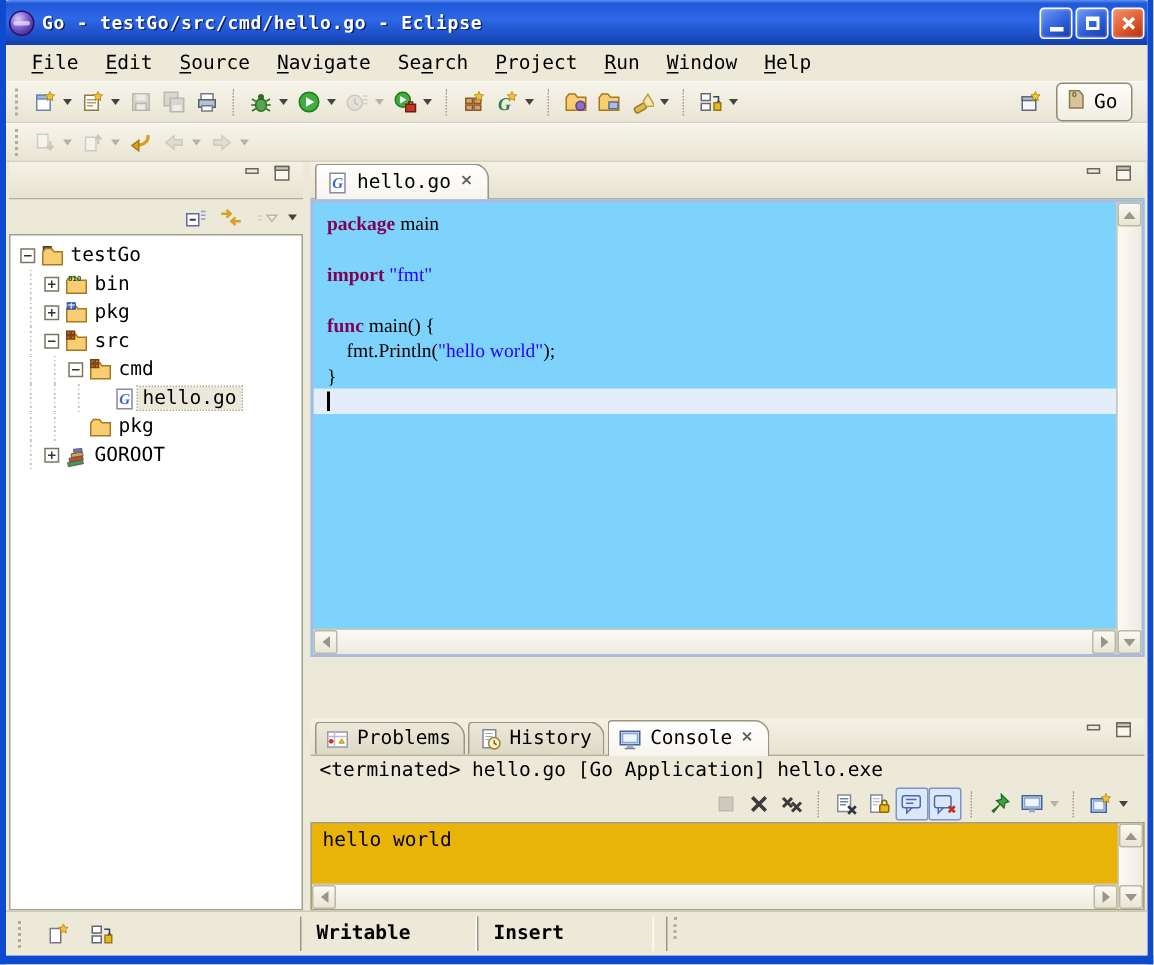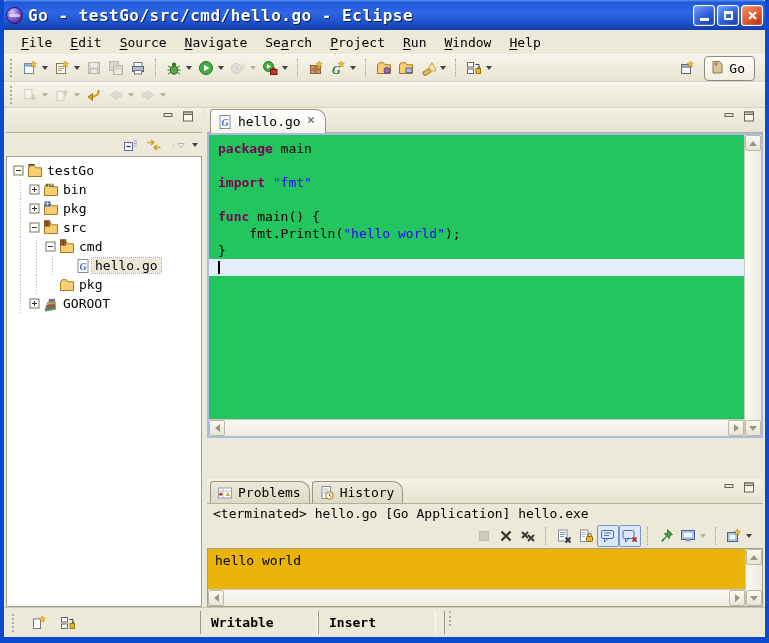--- a/index.html
+++ b/index.html
@@ -9,21 +9,21 @@
     display: flex; flex-direction: column; font-size: 13px; color: #000; overflow: hidden; }
   
   .titlebar { flex: 0 0 30px; margin: 0 -4px; border-radius: 7px 7px 0 0;
     background: linear-gradient(180deg,#5a90ee 0%,#2059d8 8%,#2e68e6 42%,#1b4ec6 80%,#1240a8 100%);
     display: flex; align-items: center; padding: 0 6px; }
   .title-logo { width: 17px; height: 17px; border-radius: 50%;
     background: radial-gradient(circle at 35% 30%, #d8ccf4, #7a5ad0 45%, #35176e 95%); 
     border: 1px solid #2a1060; margin-right: 5px; flex: 0 0 17px; position: relative; }
   .title-logo::after { content:""; position:absolute; left:2px; right:2px; top:6px; height:3px;
     background: rgba(230,225,250,.75); border-radius: 2px; }
-  .title-text { color: #fff; font-weight: bold; font-size: 16px; letter-spacing: .5px;
+  .title-text { color: #fff; font-weight: bold; font-size: 12px; letter-spacing: .5px;
     text-shadow: 1px 1px 0 rgba(8,24,80,.9); white-space: nowrap; overflow: hidden; }
   .win-btns { margin-left: auto; display: flex; gap: 2px; }
   .win-btn { width: 22px; height: 21px; border-radius: 3px; border: 1px solid #fff;
     display: flex; align-items: center; justify-content: center;
     background: linear-gradient(145deg,#6f9bf4,#2a5ad8 60%,#1a3aa8); box-shadow: inset 0 0 2px rgba(255,255,255,.6); }
   .win-btn.close { background: linear-gradient(145deg,#f0926a,#e05a30 55%,#b02c0c); }
   .glyph-min { width: 9px; height: 3px; background: #fff; margin-top: 9px; }
   .glyph-max { width: 9px; height: 9px; border: 2px solid #fff; border-top-width: 3px; }
   
   .menubar { flex: 0 0 24px; display: flex; align-items: center; padding-left: 8px; background: #ece9d8; }
@@ -66,21 +66,21 @@
   .tree-row { display: flex; align-items: center; height: 19px; padding-left: 6px; }
   .guide { flex: 0 0 16px; height: 19px; background-image: repeating-linear-gradient(180deg,#b8b39f 0,#b8b39f 1px,transparent 1px,transparent 3px);
     background-repeat: no-repeat; background-size: 1px 100%; background-position: 7px 0; }
   .exp { flex: 0 0 11px; margin-right: 3px; display: flex; }
   .exp-sp { flex: 0 0 14px; }
   .t-icon { flex: 0 0 17px; display: flex; }
   .t-label { padding: 0 3px; white-space: nowrap; }
   .t-label.selected { background: #ebe8da; outline: 1px dotted #b0ac9a; }
   
   .editor-panel { flex: 0 0 330px; display: flex; flex-direction: column; min-height: 0; }
-  .editor-body { flex: 1; display: flex; min-height: 0; border: 2px solid #a9bbde; background: #22c55e; }
+  .editor-body { flex: 1; display: flex; min-height: 0; border: 2px solid #a9bbde; background: #7dd3fc; font-family: Liberation Serif, serif; }
   .edit-col { flex: 1; display: flex; flex-direction: column; min-width: 0; }
   .code { flex: 1; padding-top: 5px; overflow: hidden; }
   .code-line { height: 17px; line-height: 17px; padding-left: 9px; white-space: pre; font-size: 13px; }
   .code-line.current { background: #e4eefb; }
   .tok-kw { color: #7f0055; font-weight: bold; }
   .tok-str { color: #2a00ff; }
   .tok-pl { color: #000; }
   .caret { display: inline-block; width: 2px; height: 13px; background: #000; vertical-align: -2px; }
   
   .sbv { flex: 0 0 17px; display: flex; flex-direction: column; background: linear-gradient(90deg,#fbfaf6,#edebde); border-left: 1px solid #cdc9b7; }
@@ -622,20 +622,34 @@
               <span class="t-icon">
                 <svg viewBox="0 0 16 16" width="16" height="16" aria-hidden="true">
                   <rect x="3" y="1.5" width="8.5" height="12" fill="#fff" stroke="#889"></rect>
                   <path d="M4.5 4 h5 M4.5 6 h5 M4.5 8 h3" stroke="#9ab" stroke-width=".8"></path>
                   <circle cx="10.5" cy="10.5" r="3.8" fill="#f8f0d0" stroke="#a08020"></circle>
                   <path d="M10.5 8.5 v2 l1.6 1" stroke="#806010" fill="none"></path>
                 </svg>
               </span>
               <span>History</span>
             </div>
+            <div class="tab active">
+              <span class="t-icon">
+                <svg viewBox="0 0 16 16" width="16" height="16" aria-hidden="true">
+                  <rect x="1.5" y="2.5" width="13" height="9" fill="#cfe0f4" stroke="#44629a"></rect>
+                  <rect x="3" y="4" width="10" height="6" fill="#eef4fc" stroke="#8aa4cc"></rect>
+                  <rect x="6" y="11.5" width="4" height="2" fill="#9aa8c0"></rect>
+                  <rect x="4.5" y="13.5" width="7" height="1" fill="#778"></rect>
+                </svg>
+              </span>
+              <span>Console</span>
+              <span><svg viewBox="0 0 16 16" width="12" height="12" aria-hidden="true">
+                  <path d="M4.5 4.5 L11.5 11.5 M11.5 4.5 L4.5 11.5" stroke="#5f5f5f" stroke-width="1.7"></path>
+                </svg></span>
+            </div>
             <div class="pctrls">
               <span class="pbtn"><svg viewBox="0 0 16 16" width="16" height="16" aria-hidden="true">
                   <rect x="3" y="4.5" width="8" height="3" fill="#ece9d8" stroke="#6a675a"></rect>
                 </svg></span>
               <span class="pbtn"><svg viewBox="0 0 16 16" width="16" height="16" aria-hidden="true">
                   <rect x="2.5" y="3" width="9" height="9" fill="#f8f7ef" stroke="#6a675a"></rect>
                   <rect x="2.5" y="3" width="9" height="2.5" fill="#c8c4b0" stroke="#6a675a"></rect>
                 </svg></span>
             </div>
           </div>

